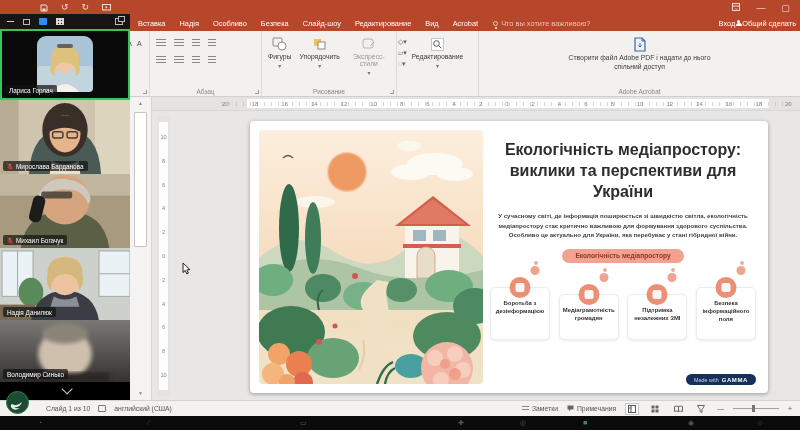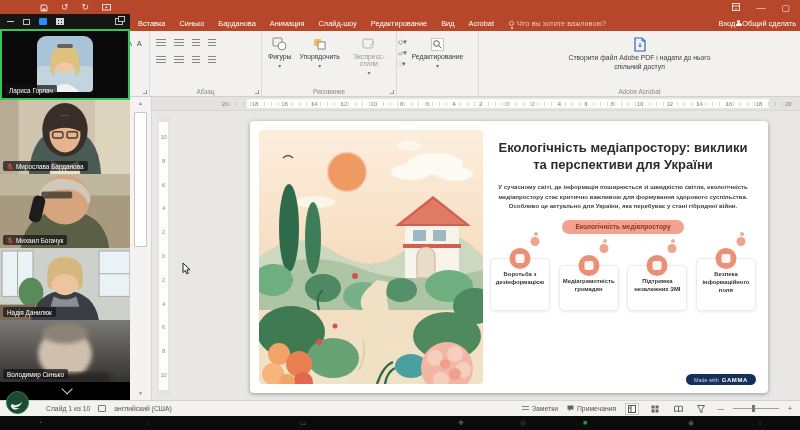--- a/index.html
+++ b/index.html
@@ -50,21 +50,21 @@
   .vruler .nums{position:absolute;top:18px;bottom:18px;left:0;right:0;display:flex;flex-direction:column;justify-content:space-between;align-items:center;font-size:5.6px;color:#8a8886;}
 
   .thumbstrip{position:absolute;top:97px;left:130px;width:22px;bottom:30px;background:#f4f3f2;border-right:1px solid #d8d6d4;}
   .tsb-track{position:absolute;left:4px;right:4px;top:3px;bottom:3px;}
   .tsb-arrow{position:absolute;left:0;right:0;height:7px;color:#8a8886;font-size:5px;text-align:center;line-height:7px;}
   .tsb-thumb{position:absolute;left:0;right:0;top:12px;height:135px;background:#fff;border:1px solid #c8c6c4;border-radius:1px;}
 
   .slide{position:absolute;left:98px;top:9px;width:518px;height:272px;background:#fff;border-radius:4px;box-shadow:0 1px 4px rgba(0,0,0,.35);}
   .illus{position:absolute;left:9px;top:9px;width:224px;height:254px;border-radius:4px;overflow:hidden;}
   .slide-right{position:absolute;left:238px;right:10px;top:10px;bottom:8px;text-align:center;}
-  .slide-title{font-size:13px;font-weight:bold;color:#2d2d2d;line-height:1.32;margin:8px 4px 0;}
+  .slide-title{font-size:16px;font-weight:bold;color:#2d2d2d;line-height:1.32;margin:8px 4px 0;}
   .slide-para{font-size:6.1px;color:#3f3f3f;line-height:1.55;margin:9px 10px 0;font-weight:bold;}
   .pill{display:inline-block;margin-top:9px;background:#f2a28e;color:#8e3523;font-size:6.6px;font-weight:bold;padding:3.5px 13px;border-radius:10px;}
   .cards{display:flex;justify-content:space-between;margin-top:24px;padding:0 2px;}
   .card{position:relative;width:60px;min-height:46px;background:#fff;border:1px solid #ececec;border-radius:5px;box-shadow:0 1px 3px rgba(0,0,0,.08);padding:12px 3px 4px;font-size:5.9px;font-weight:bold;color:#333;line-height:1.35;}
   .card.low{margin-top:7px;}
   .cicon{position:absolute;top:-11px;left:50%;transform:translateX(-50%);width:21px;height:21px;border-radius:50%;background:#eb8f75;}
   .cicon:before{content:"";position:absolute;left:6px;top:6px;width:9px;height:9px;background:#fdf6f3;border-radius:2px;}
   .cicon:after{content:"";position:absolute;right:-9px;top:-11px;width:9px;height:9px;border-radius:50%;background:#efa48d;}
   .cdot{position:absolute;top:-27px;left:50%;margin-left:14px;width:4px;height:4px;border-radius:50%;background:#e9b0a0;}
   .badge{position:absolute;right:2px;bottom:0;background:#16305c;border-radius:8px;padding:2.5px 8px;display:flex;gap:3px;align-items:baseline;}
@@ -134,23 +134,23 @@
             <path d="M3.2 5.4l1 1 1-1" fill="none" stroke="#f6ded6"></path>
           </svg>
       </span>
       <span>—</span>
       <span>▢</span>
     </div>
   </div>
 
   <div class="tabbar">
     <span class="tab">Вставка</span>
-    <span class="tab">Синько</span>
-    <span class="tab">Барданова</span>
-    <span class="tab">Анимация</span>
+    <span class="tab">Надія</span>
+    <span class="tab">Особливо</span>
+    <span class="tab">Безпека</span>
     <span class="tab">Слайд-шоу</span>
     <span class="tab">Редактирование</span>
     <span class="tab">Вид</span>
     <span class="tab">Acrobat</span>
     <span class="tellme">
       <span class="bulb"></span>
       <span>Что вы хотите важливою?</span>
     </span>
     <span class="tab-right">
       <span>Вход</span>

